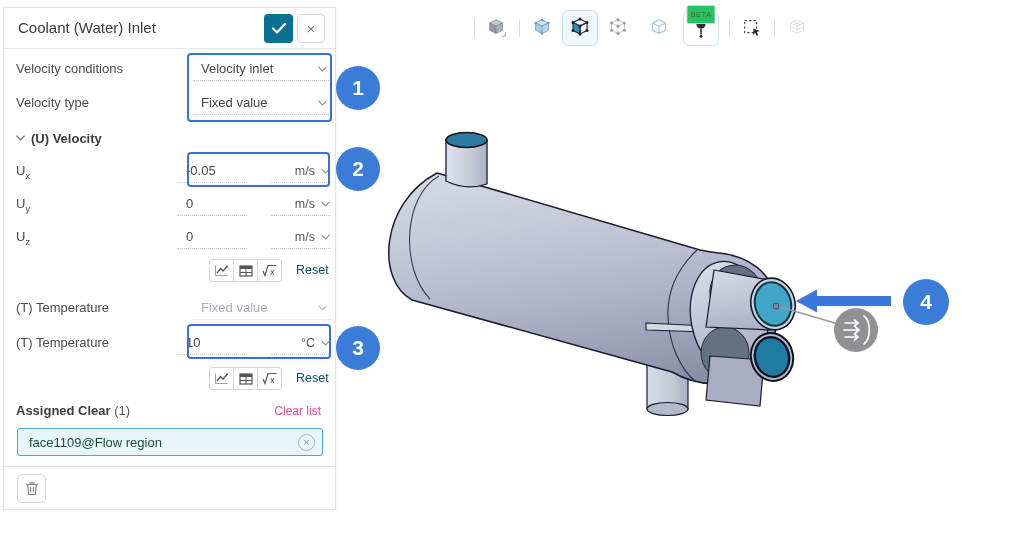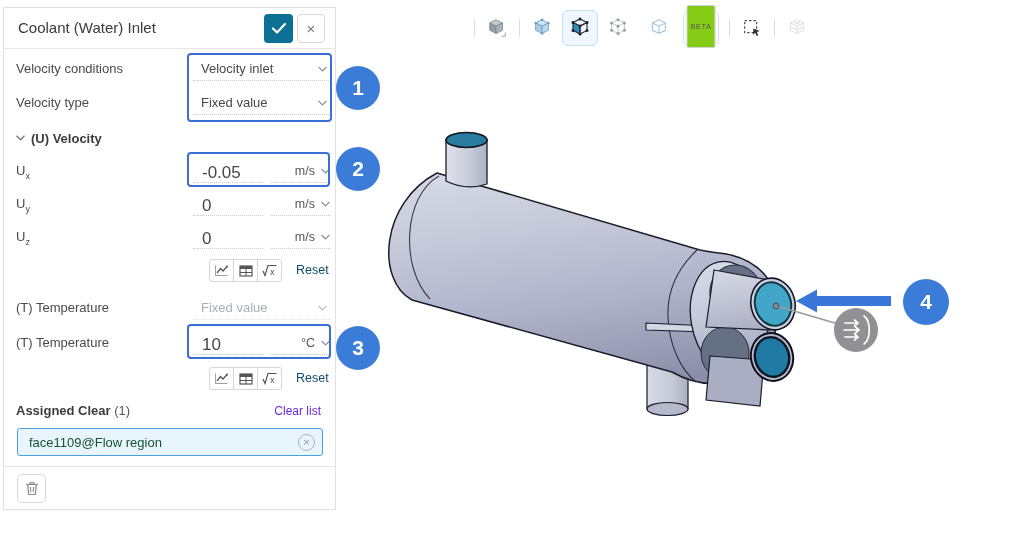--- a/index.html
+++ b/index.html
@@ -18,36 +18,36 @@
   .prow { position:absolute; left:0; width:100%; height:24px; }
   .f-label { position:absolute; left:12px; top:4px; font-size:13px; color:#4a4a4a; }
   .f-label sub { font-size:9px; }
   .sec-chev { position:absolute; left:12px; top:8px; }
   .sec-label { position:absolute; left:27px; top:4px; font-size:13px; font-weight:bold; color:#3c3c3c; }
   .f-select { position:absolute; left:189px; top:0; width:138px; height:24px; border-bottom:1px dotted #c4cad2;
               font-size:13px; color:#474747; cursor:pointer; }
   .f-select .sel-txt { position:absolute; left:8px; top:4px; }
   .f-select .chev { position:absolute; right:4px; top:9px; }
   .f-select.disabled { color:#a9aeb8; border-bottom:1px dotted #e0e3e8; cursor:default; }
-  .f-value { position:absolute; left:189px; top:0; width:70px; height:24px; border-bottom:1px dotted #c4cad2;
-             font-size:17px; color:#474747; }
+  .f-value { position:absolute; left:173px; top:0; width:70px; height:24px; border-bottom:1px dotted #c4cad2;
+             font-size:13px; color:#474747; }
   .f-value .val-txt { position:absolute; left:9px; top:4px; }
   .f-unit { position:absolute; left:267px; top:0; width:60px; height:24px; border-bottom:1px dotted #c4cad2;
             font-size:12.5px; color:#555; cursor:pointer; }
   .f-unit .unit-txt { position:absolute; right:16px; top:5px; }
   .f-unit .chev { position:absolute; right:1px; top:9px; }
   .mini-toolbar { position:absolute; left:205px; top:0; display:flex; }
   .mini-btn { width:25px; height:23px; border:1px solid #d4d7db; background:#fff; margin-left:-1px;
               display:flex; align-items:center; justify-content:center; cursor:pointer; }
   .mini-btn:first-child { border-radius:3px 0 0 3px; margin-left:0; }
   .mini-btn:last-child { border-radius:0 3px 3px 0; }
   .reset-link { position:absolute; left:292px; top:4px; font-size:12.5px; color:#0c4a6e; cursor:pointer; }
   .af-label { position:absolute; left:12px; top:4px; font-size:13px; color:#3c3c3c; font-weight:bold; }
   .af-count { font-weight:normal; color:#555; }
-  .clear-link { position:absolute; right:14px; top:5px; font-size:12px; color:#6d28d9; cursor:pointer;margin-left:8px; }
+  .clear-link { position:absolute; right:14px; top:5px; font-size:12px; color:#ec4899; cursor:pointer;margin-left:8px; }
   .chip { position:absolute; left:13px; top:420px; width:306px; height:28px; background:#e9f5fc;
           border:1.5px solid #49a3dc; border-radius:3px; cursor:pointer; }
   .chip-txt { position:absolute; left:11px; top:6px; font-size:13px; color:#14532d; }
   .chip-close { position:absolute; right:7px; top:5px; width:17px; height:17px; border:1px solid #aab2ba; border-radius:50%;
                 color:#8a929a; font-size:11px; line-height:15px; text-align:center; background:transparent; cursor:pointer; }
   .panel-div2 { position:absolute; left:0; top:458px; width:100%; border-top:1px solid #e6e6e6; }
   .btn-trash { position:absolute; left:13px; top:466px; width:29px; height:29px; background:#fff; border:1px solid #d8d8d8;
                border-radius:5px; display:flex; align-items:center; justify-content:center; cursor:pointer; }
 
   
@@ -56,21 +56,21 @@
              font-size:21px; font-weight:bold; display:flex; align-items:center; justify-content:center; z-index:40; }
 
   
   .topbar { position:absolute; left:468px; top:8px; height:40px; display:flex; align-items:center; z-index:10; }
   .tb-sep { width:1px; height:18px; background:#ddd; margin:0 6px; }
   .tb-ico { width:22px; height:22px; margin:0 5px; display:flex; align-items:center; justify-content:center; cursor:pointer; }
   .tb-tile { width:36px; height:36px; border:1px solid #cde6f5; border-radius:6px; background:#fff; margin:0 4px;
              display:flex; align-items:center; justify-content:center; position:relative; cursor:pointer; }
   .tb-tile.active { background:#eef7fd; border-color:#c3e2f3; }
   .beta-tag { position:absolute; top:-6px; left:50%; transform:translateX(-50%); font-size:7.5px; letter-spacing:.5px;
-              color:#555; background:#84cc16; border:1px solid #cfd4da; border-radius:2px; padding:16px 3px; line-height:9px; }
+              color:#555; background:#22c55e; border:1px solid #cfd4da; border-radius:2px; padding:4px 3px; line-height:9px; }
   .tb-ico.disabled { opacity:.65; cursor:default; }
 
   
   .viewport { position:absolute; left:340px; top:50px; width:684px; height:430px; }
 </style>
 </head>
 <body>
 
 <div id="stage">
 

